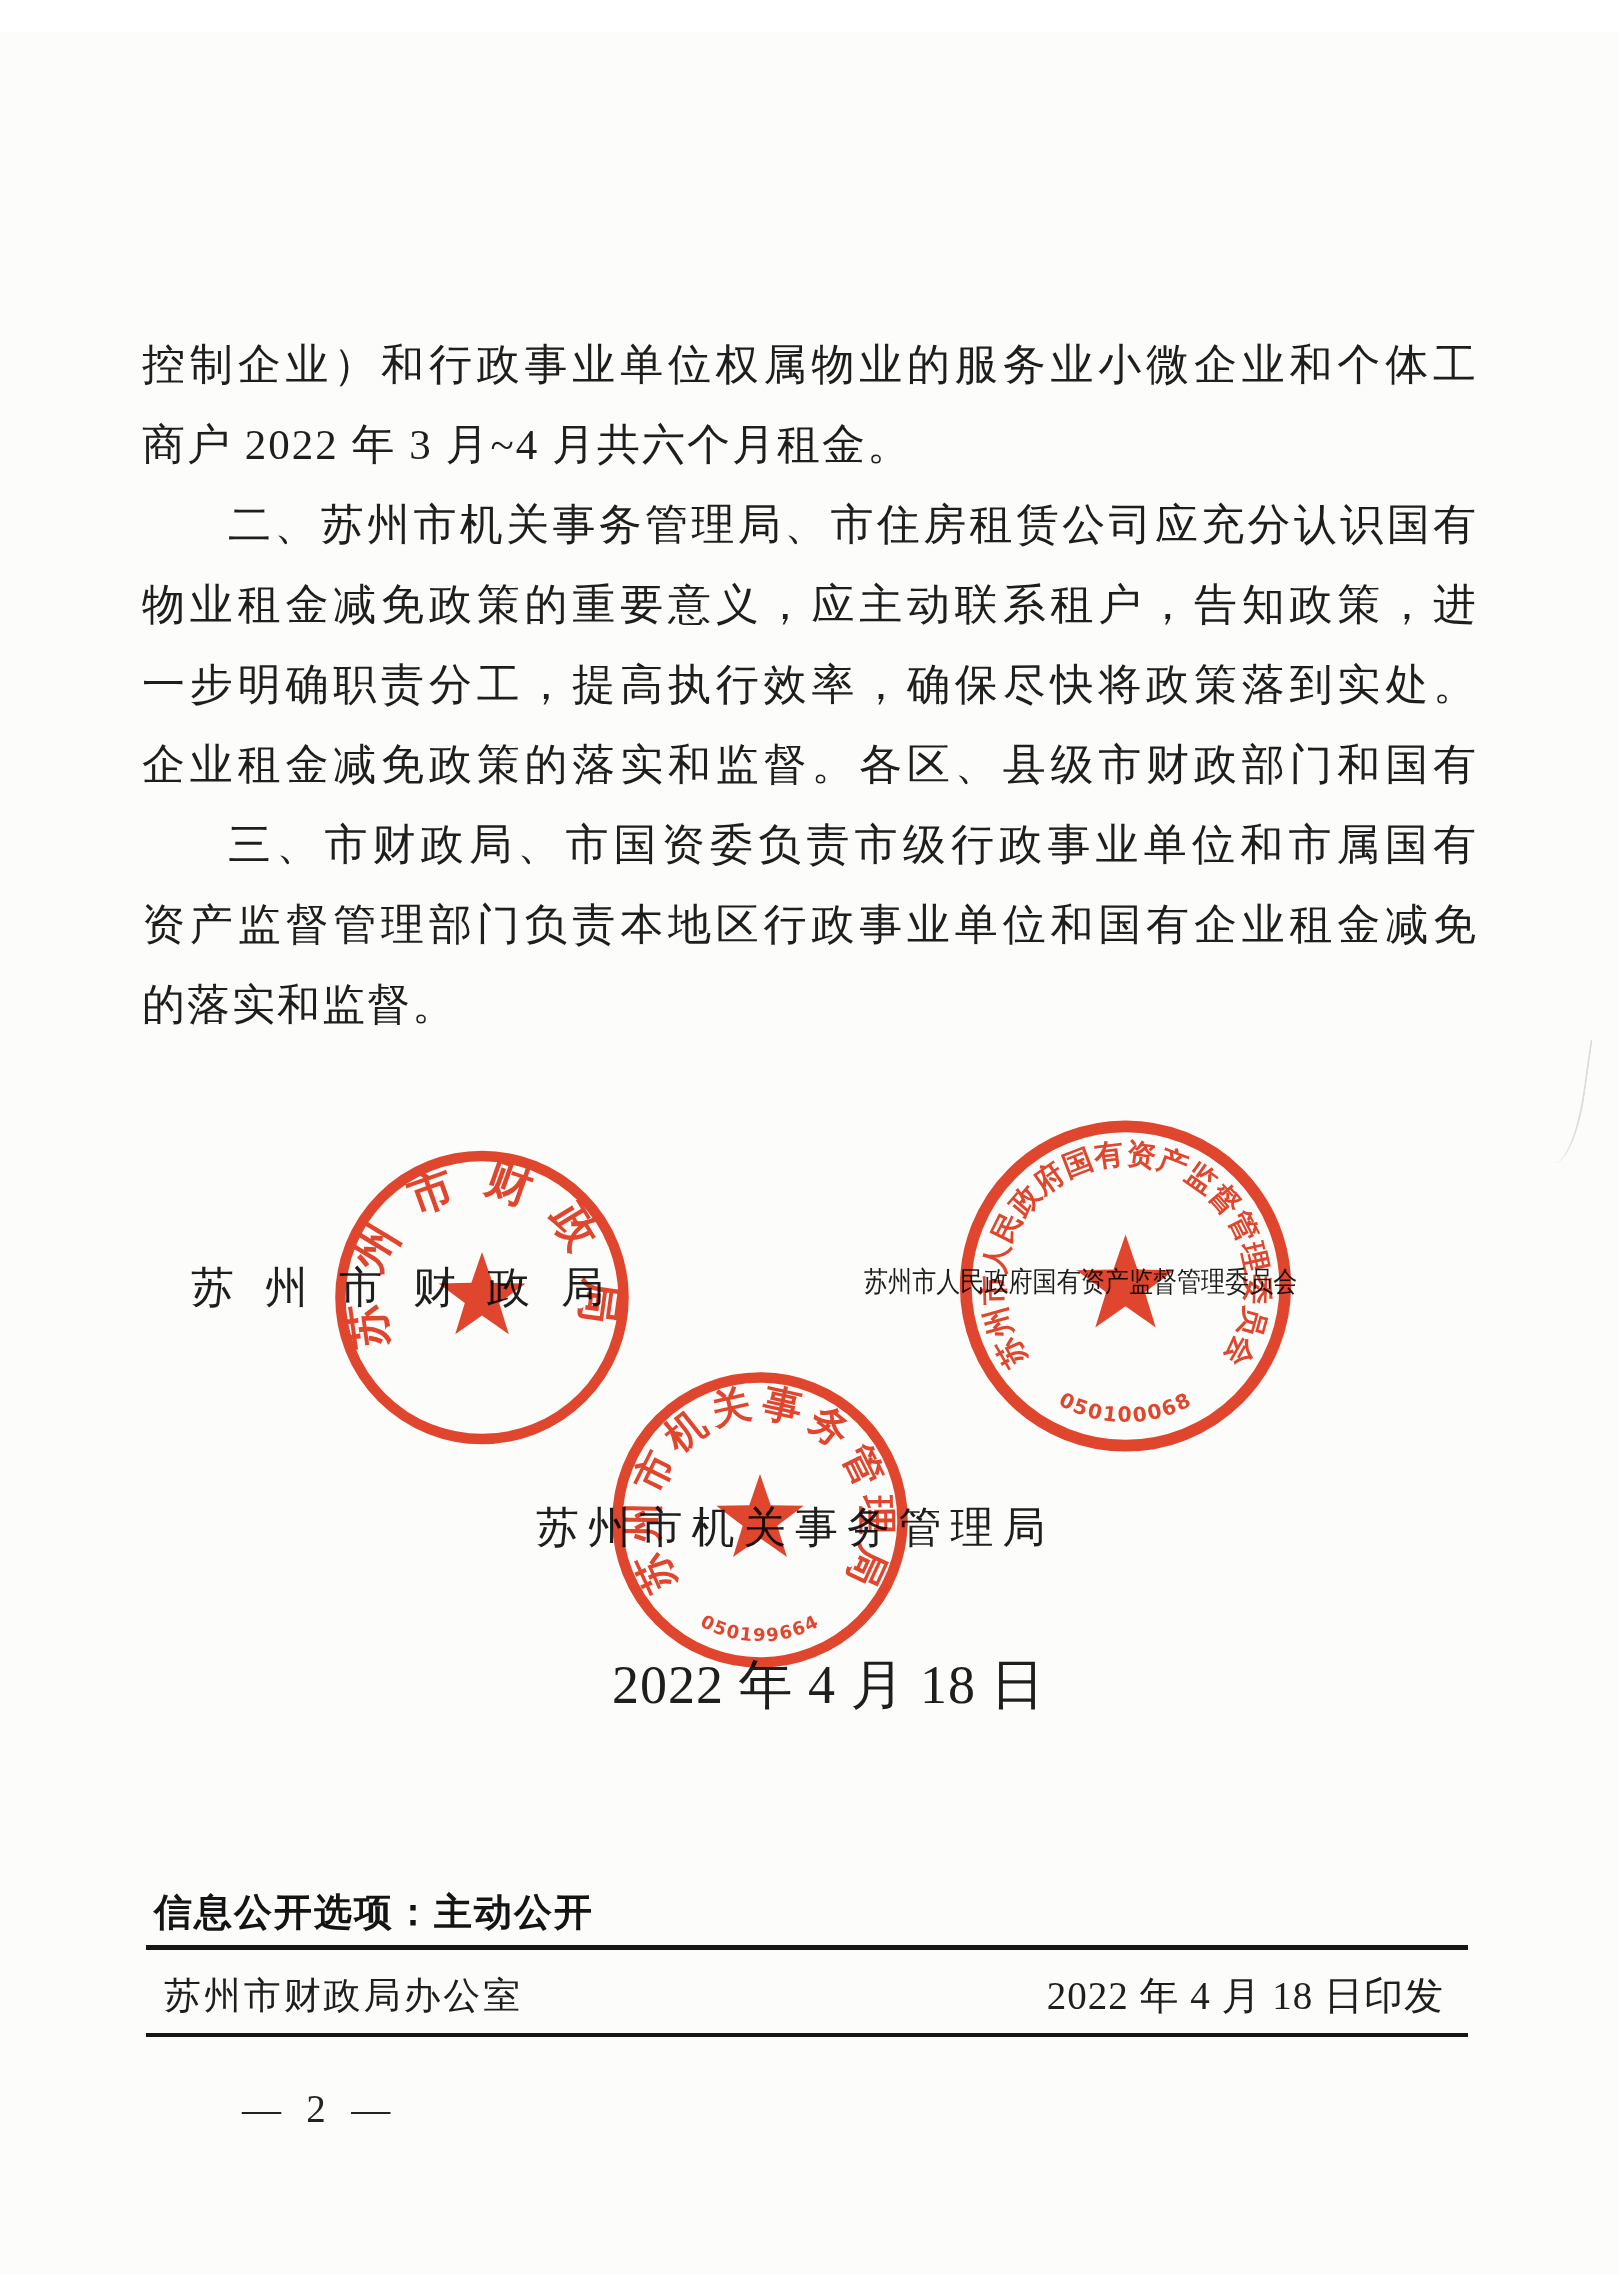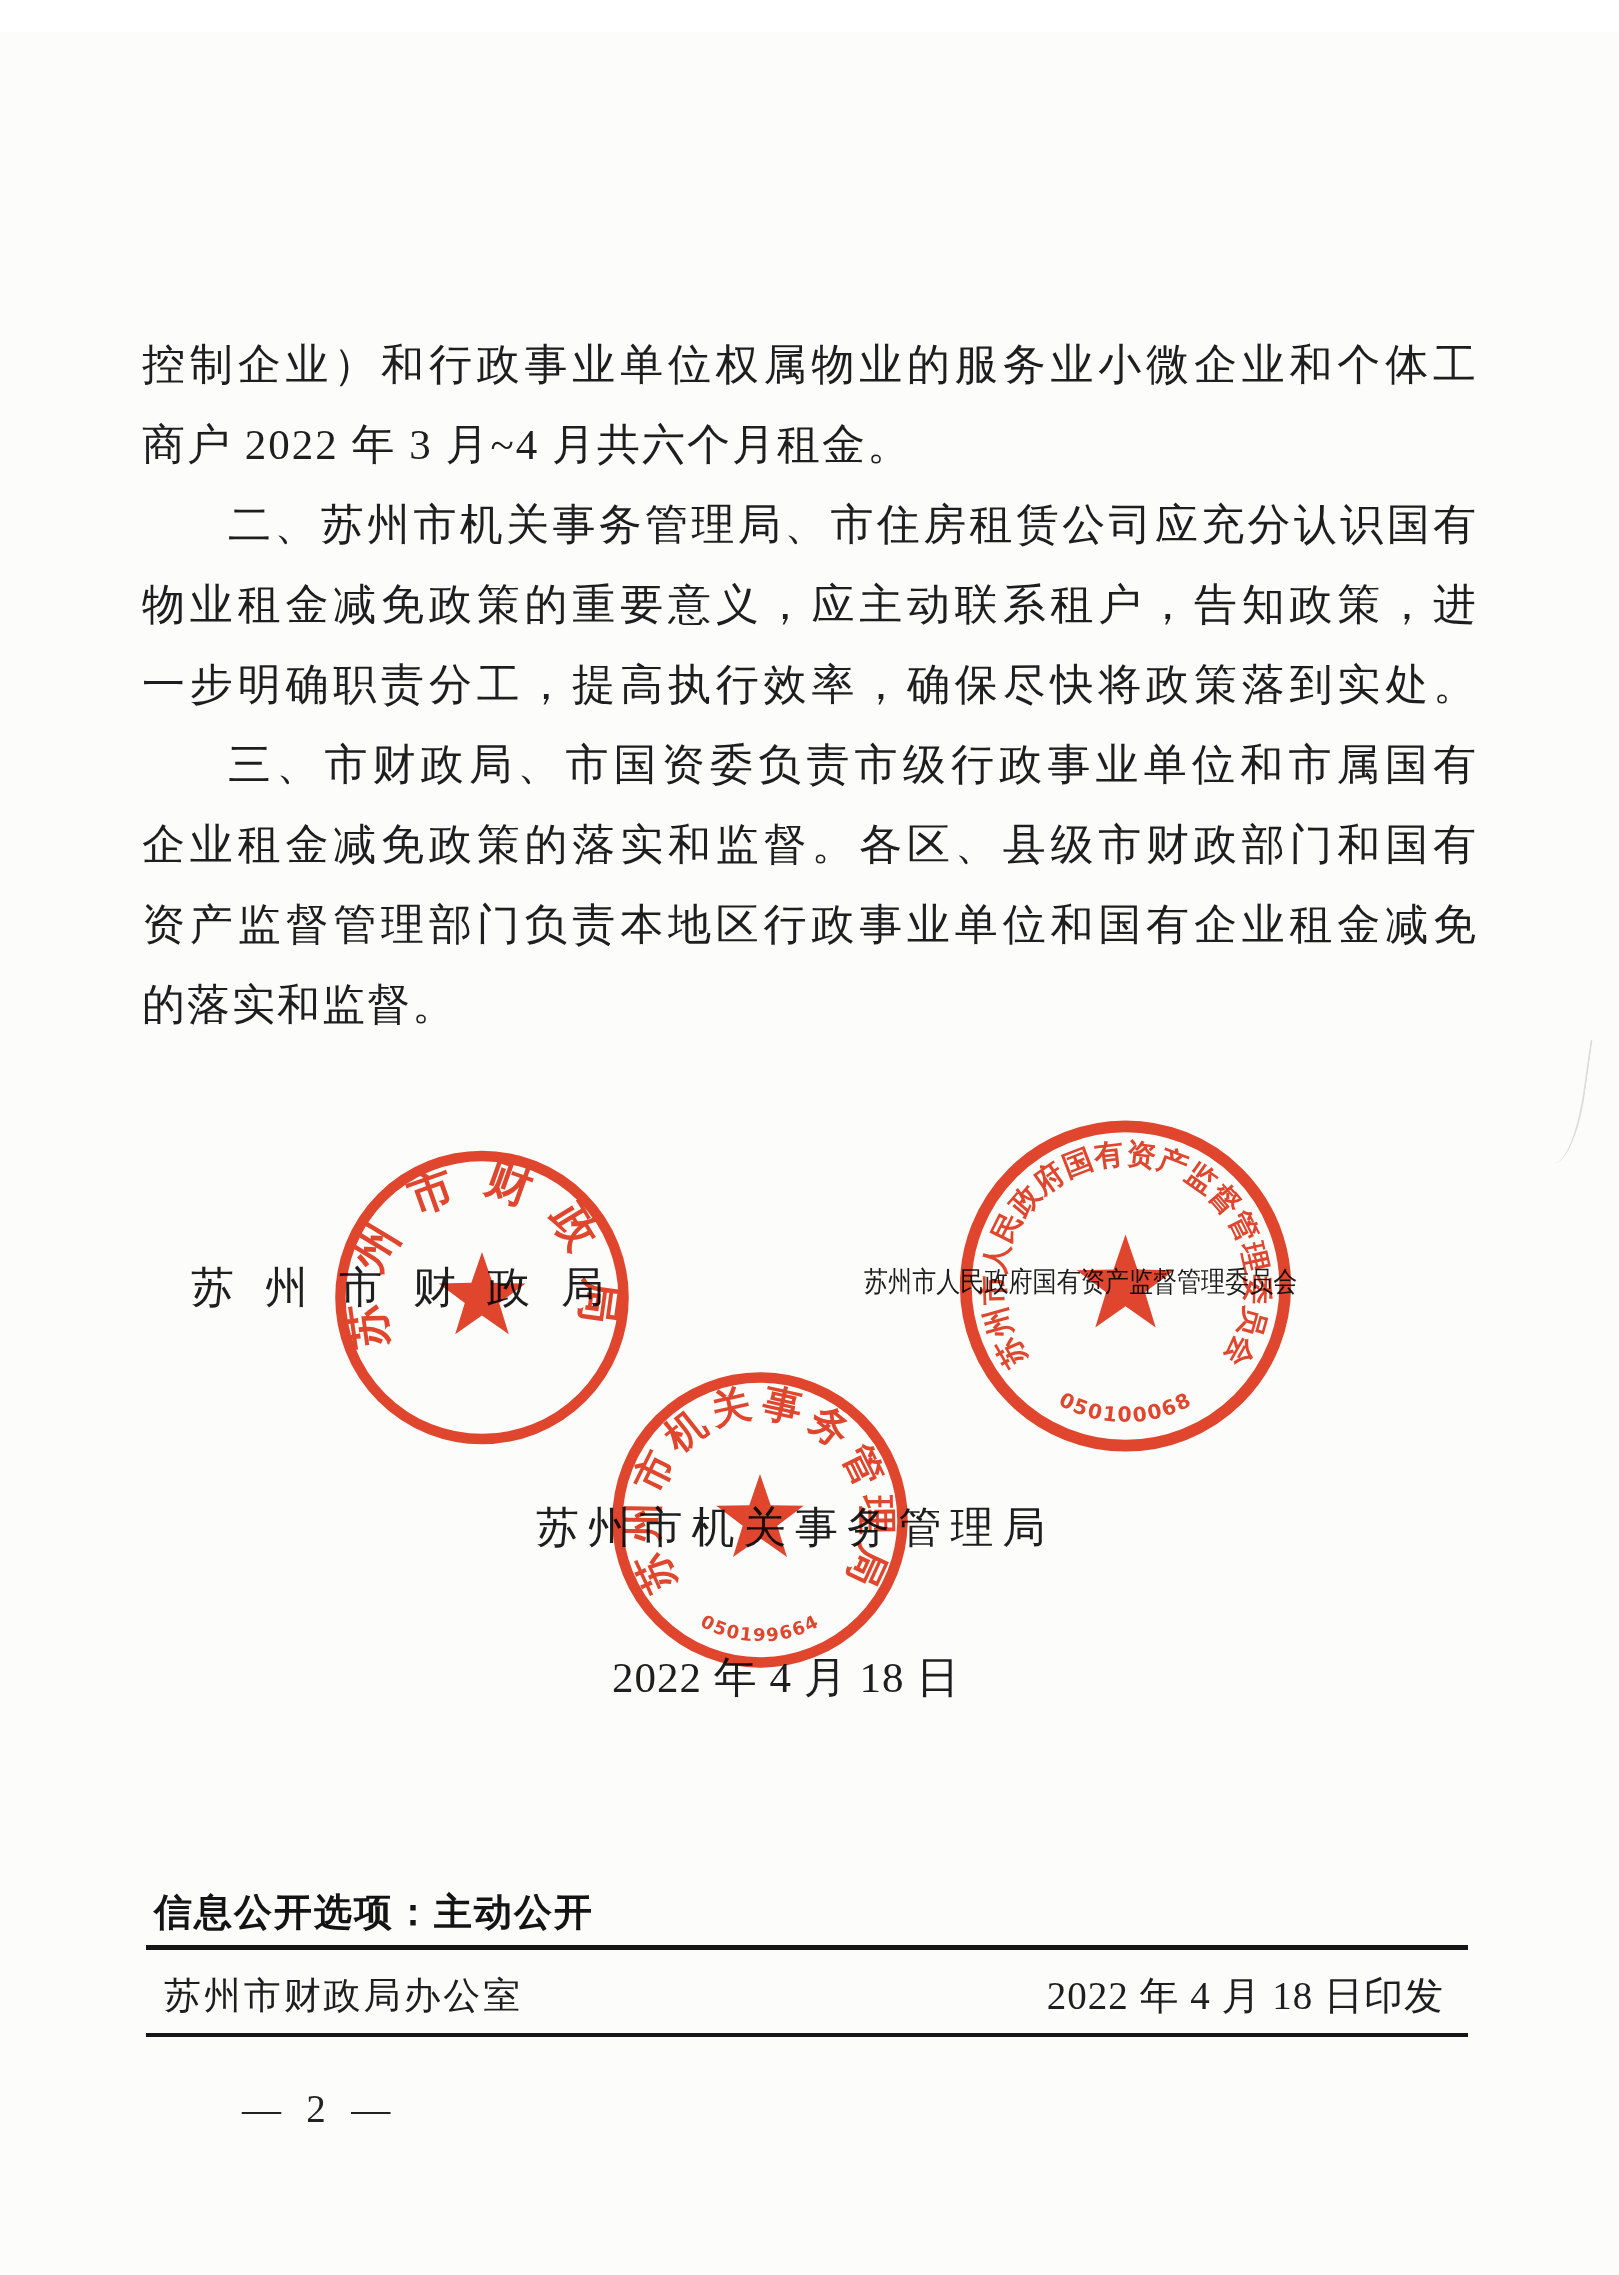--- a/index.html
+++ b/index.html
@@ -23,21 +23,21 @@
     white-space:normal;
     text-align:justify;
     text-align-last:justify;
   }
   .tline.indent{padding-left:86px;}
   
   .sig{position:absolute;color:#1e1e1e;white-space:nowrap;}
   .sig-finance{left:191px;top:1227px;font-size:43px;letter-spacing:31px;}
   .sig-sasac{left:864px;top:1231px;font-size:28px;letter-spacing:0;transform:scaleX(.86);transform-origin:left top;}
   .sig-gov{left:536px;top:1467px;font-size:43px;letter-spacing:8.8px;}
-  .sig-date{left:612px;top:1617px;font-size:43px;letter-spacing:1px;}
+  .sig-date{left:612px;top:1617px;font-size:54px;letter-spacing:1px;}
   
   .seal{position:absolute;mix-blend-mode:multiply;opacity:.93;pointer-events:none;}
   .seal text{font-family:"Liberation Serif","DejaVu Serif",serif;font-weight:bold;}
   .seal .num{font-family:"DejaVu Sans",sans-serif;font-weight:bold;}
   .seal-1{left:330px;top:1112px;}
   .seal-2{left:954px;top:1081px;}
   .seal-3{left:607px;top:1332px;}
   
   .footer-disclosure{
     position:absolute;left:154px;top:1855px;
@@ -61,22 +61,22 @@
 <body>
 
 <div class="page">
 
   <div class="body-text">
     <div class="tline justify">控制企业）和行政事业单位权属物业的服务业小微企业和个体工</div>
     <div class="tline">商户 2022 年 3 月~4 月共六个月租金。</div>
     <div class="tline indent justify">二、苏州市机关事务管理局、市住房租赁公司应充分认识国有</div>
     <div class="tline justify">物业租金减免政策的重要意义，应主动联系租户，告知政策，进</div>
     <div class="tline justify">一步明确职责分工，提高执行效率，确保尽快将政策落到实处。</div>
+    <div class="tline justify">企业租金减免政策的落实和监督。各区、县级市财政部门和国有</div>
     <div class="tline indent justify">三、市财政局、市国资委负责市级行政事业单位和市属国有</div>
-    <div class="tline justify">企业租金减免政策的落实和监督。各区、县级市财政部门和国有</div>
     <div class="tline justify">资产监督管理部门负责本地区行政事业单位和国有企业租金减免</div>
     <div class="tline">的落实和监督。</div>
   </div>
 
   <div class="sig sig-finance">苏州市财政局</div>
   <div class="sig sig-sasac">苏州市人民政府国有资产监督管理委员会</div>
   <div class="sig sig-gov">苏州市机关事务管理局</div>
   <div class="sig sig-date">2022 年 4 月 18 日</div>
 
   <svg class="seal seal-1" width="304" height="307" viewBox="0 0 320 320">

